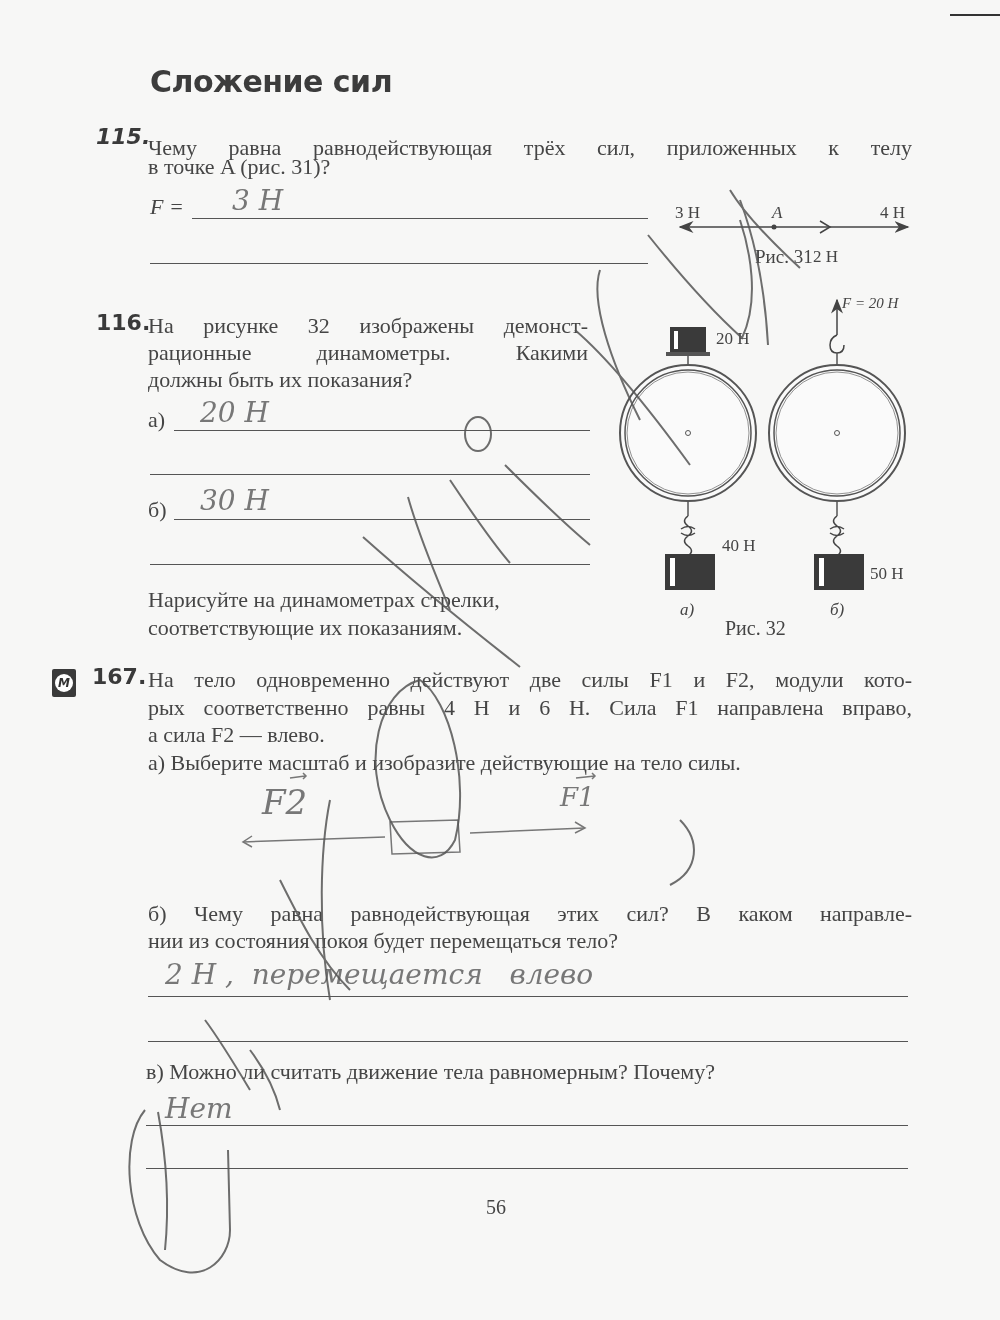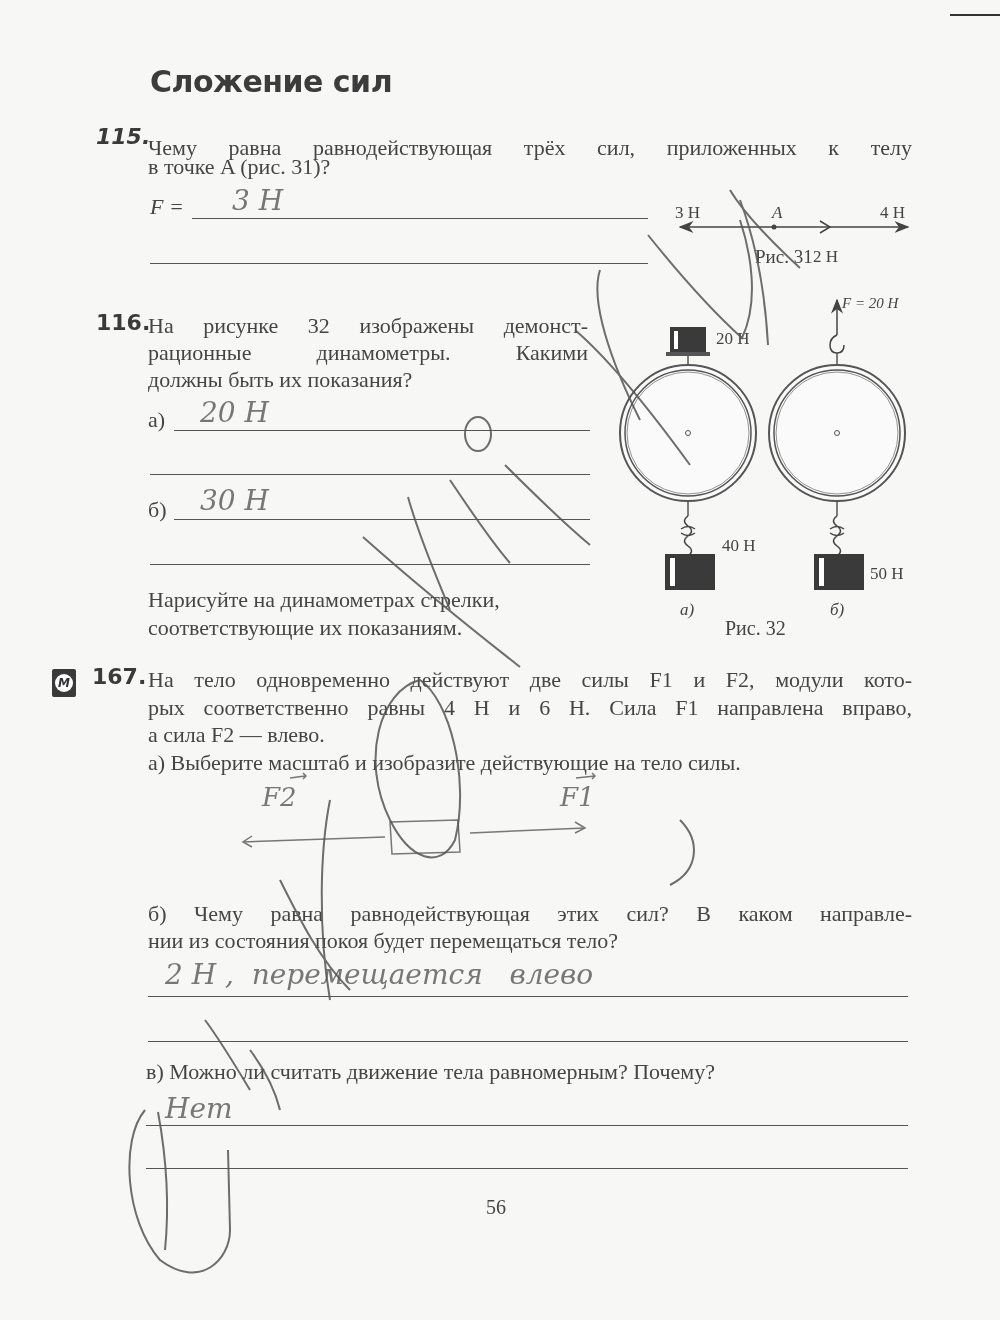--- a/index.html
+++ b/index.html
@@ -86,21 +86,21 @@
 
 <div class="abs badge">
     <span>M</span>
   </div>
 <div class="abs num" style="left:92px;top:664px;">167.</div>
 <div class="abs txt just" style="left:148px;top:666px;width:764px;">На тело одновременно действуют две силы F1 и F2, модули кото-</div>
 <div class="abs txt just" style="left:148px;top:694px;width:764px;">рых соответственно равны 4 Н и 6 Н. Сила F1 направлена вправо,</div>
 <div class="abs txt" style="left:148px;top:721px;">а сила F2 — влево.</div>
 <div class="abs txt" style="left:148px;top:749px;">а) Выберите масштаб и изобразите действующие на тело силы.</div>
 
-<div class="abs hand" style="left:262px;top:782px;font-size:26px;">F2</div>
+<div class="abs hand" style="left:262px;top:782px;font-size:34px;">F2</div>
 <div class="abs hand" style="left:560px;top:782px;font-size:26px;">F1</div>
 
 <div class="abs txt just" style="left:148px;top:900px;width:764px;">б) Чему равна равнодействующая этих сил? В каком направле-</div>
 <div class="abs txt" style="left:148px;top:927px;">нии из состояния покоя будет перемещаться тело?</div>
 <div class="abs hand" style="left:165px;top:958px;white-space:pre;">2 Н ,  перемещается   влево</div>
 <div class="abs line" style="left:148px;top:996px;width:760px;"></div>
 <div class="abs line" style="left:148px;top:1041px;width:760px;"></div>
 
 <div class="abs txt" style="left:146px;top:1058px;">в) Можно ли считать движение тела равномерным? Почему?</div>
 <div class="abs hand" style="left:165px;top:1092px;">Нет</div>

